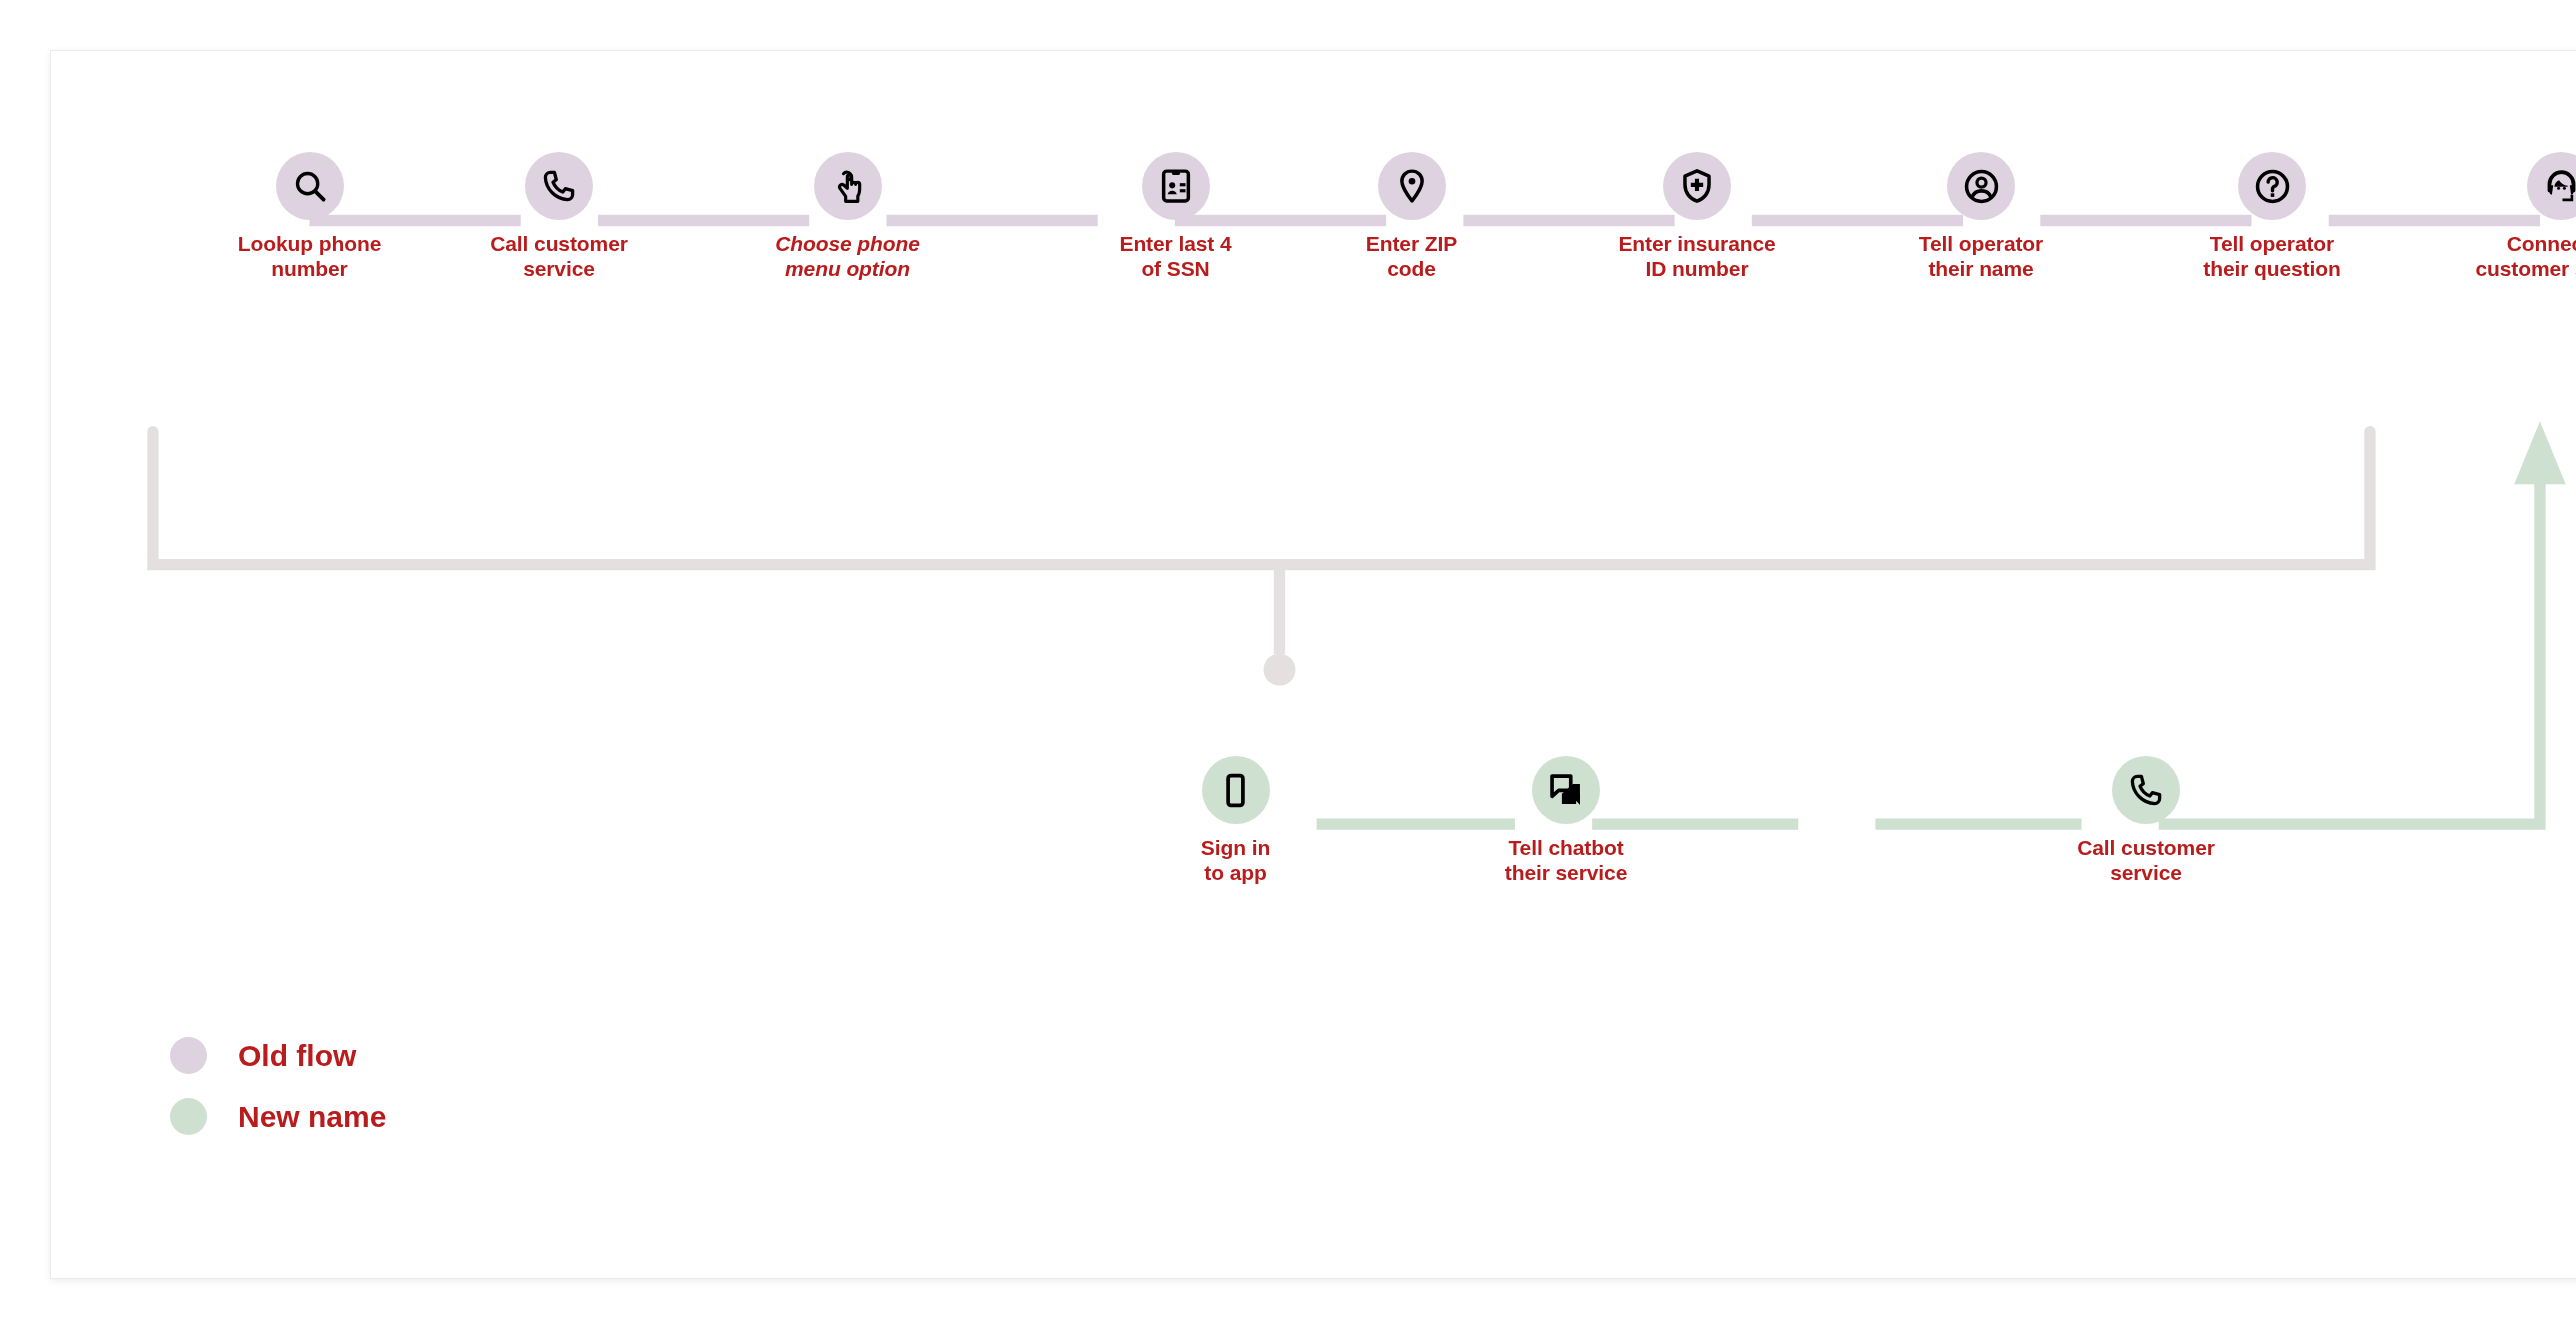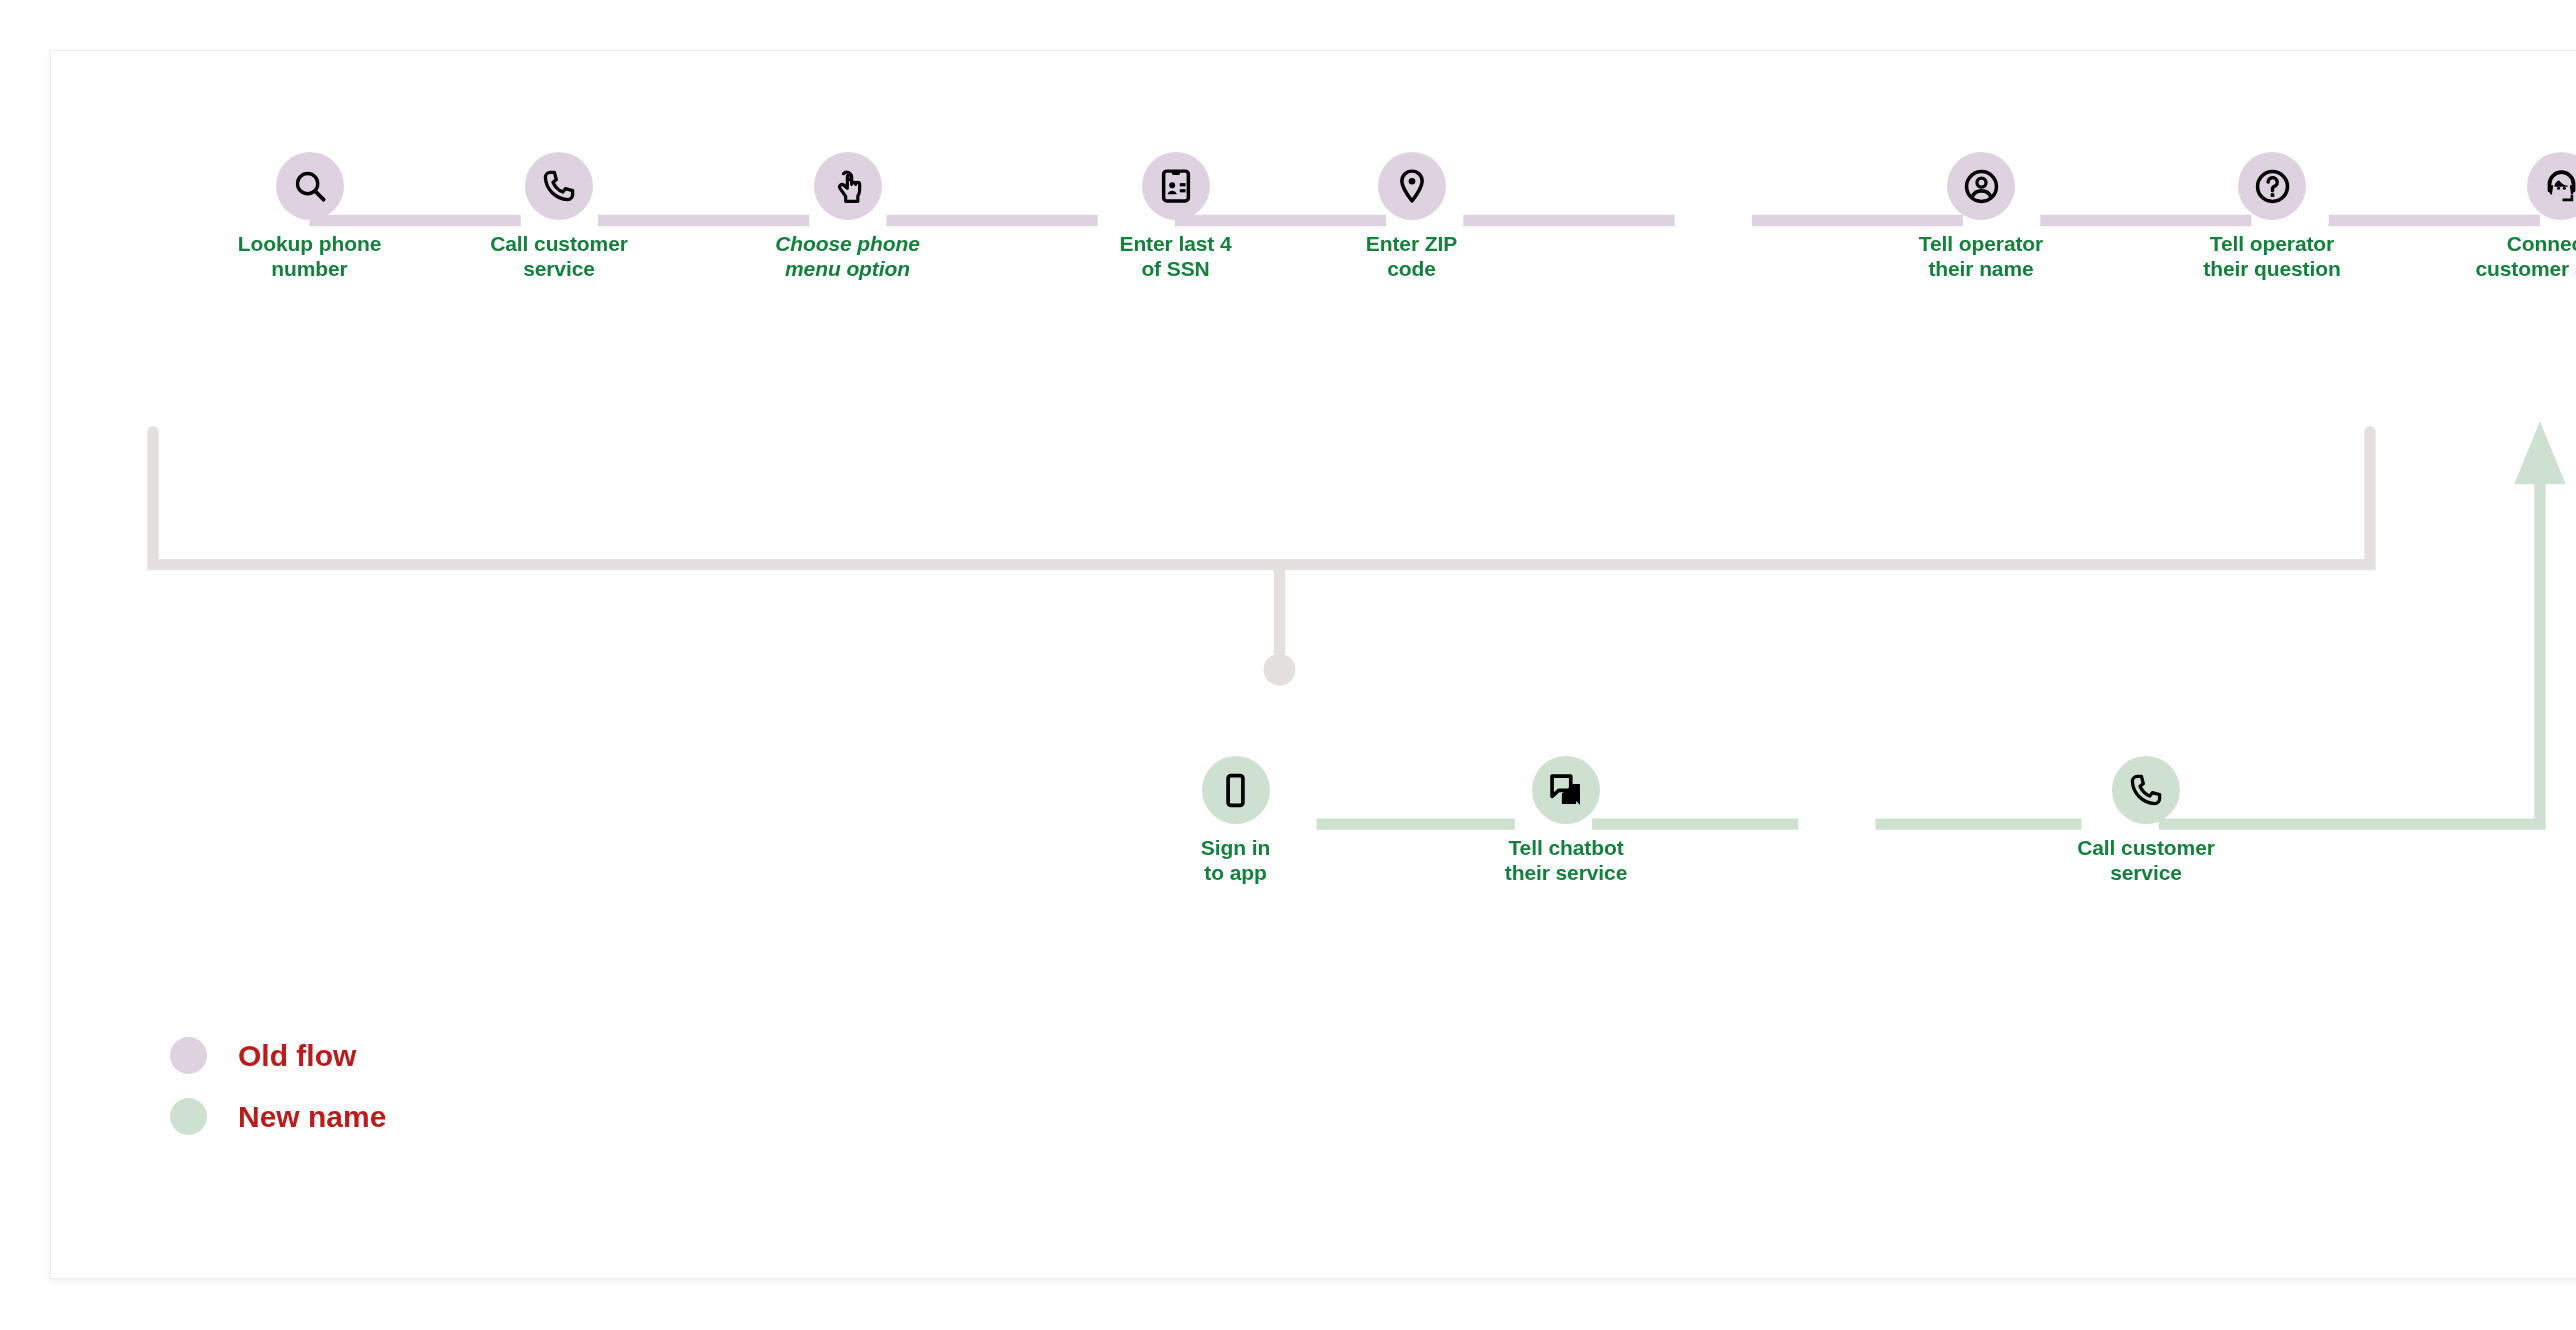--- a/index.html
+++ b/index.html
@@ -53,21 +53,21 @@
     justify-content: center;
   }
   .bubble.old  { background: #ded2e0; }
   .bubble.new  { background: #cee0cf; }
   .bubble svg { display: block; }
   .node-label {
     margin-top: 12.4px;
     font-size: 21px;
     font-weight: bold;
     line-height: 1.18;
-    color: #15803d;
+    color: #b91c1c;
     white-space: pre-line;
     letter-spacing: -0.1px;
   }
 
   
   .legend {
     position: absolute;
     left: 170px;
     top: 1025px;
   }
@@ -182,20 +182,30 @@
     <div class="bubble old">
       <svg width="38" height="38" viewBox="0 0 24 24">
         <path d="M12 2.6 C8.4 2.6 5.6 5.4 5.6 9.0 C5.6 13.4 12 21.4 12 21.4 C12 21.4 18.4 13.4 18.4 9.0 C18.4 5.4 15.6 2.6 12 2.6 Z" fill="none" stroke="#000" stroke-width="2.2" stroke-linejoin="round"></path>
         <circle cx="12" cy="9.0" r="2.1" fill="#000"></circle>
       </svg>
     </div>
     <div class="node-label">Enter ZIP
 code</div>
   </div>
 
+  <div class="node" style="left:1571px; top:152px; width:252px;">
+    <div class="bubble old">
+      <svg width="38" height="38" viewBox="0 0 24 24">
+        <path d="M12 2.4 L19.6 5.8 L19.6 11.2 C19.6 16.2 16.4 20.2 12 21.6 C7.6 20.2 4.4 16.2 4.4 11.2 L4.4 5.8 Z" fill="none" stroke="#000" stroke-width="2.2" stroke-linejoin="round"></path>
+        <path d="M10.7 7.4 L13.3 7.4 L13.3 10.0 L15.9 10.0 L15.9 12.6 L13.3 12.6 L13.3 15.2 L10.7 15.2 L10.7 12.6 L8.1 12.6 L8.1 10.0 L10.7 10.0 Z" fill="#000"></path>
+      </svg>
+    </div>
+    <div class="node-label">Enter insurance
+ID number</div>
+  </div>
 
   <div class="node" style="left:1873px; top:152px; width:216px;">
     <div class="bubble old">
       <svg width="39" height="39" viewBox="0 0 24 24">
         <circle cx="12" cy="12" r="9.2" fill="none" stroke="#000" stroke-width="2.2"></circle>
         <circle cx="12" cy="9.6" r="2.8" fill="none" stroke="#000" stroke-width="2.0"></circle>
         <path d="M6.1 18.6 a6.4 6.4 0 0 1 11.8 0" fill="none" stroke="#000" stroke-width="2.2" stroke-linecap="round"></path>
       </svg>
     </div>
     <div class="node-label">Tell operator

